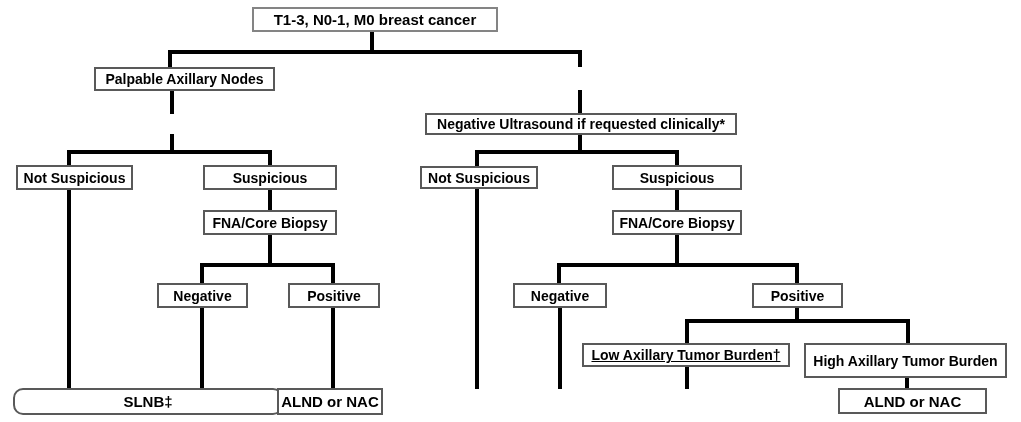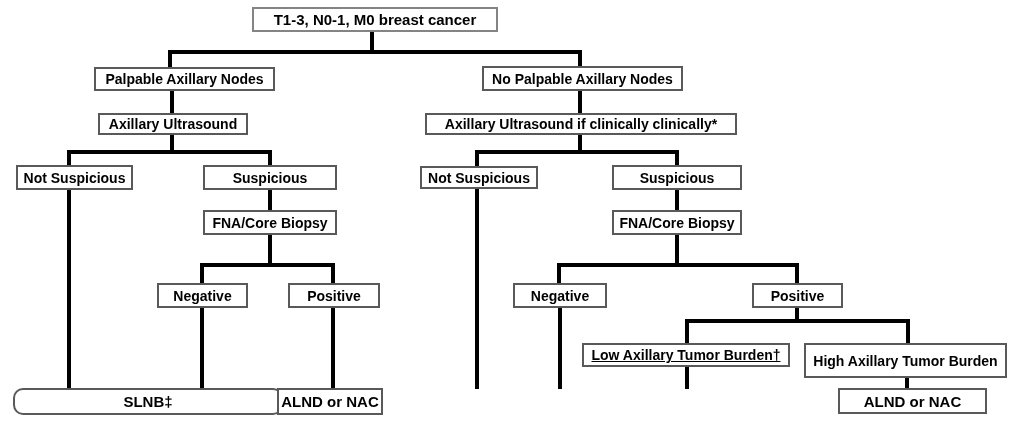--- a/index.html
+++ b/index.html
@@ -89,24 +89,22 @@
   <div class="line" style="left:200px; top:307px; width:4px; height:82px;"></div>
   <div class="line" style="left:331px; top:307px; width:4px; height:82px;"></div>
   <div class="line" style="left:475px; top:188px; width:4px; height:201px;"></div>
   <div class="line" style="left:558px; top:307px; width:4px; height:82px;"></div>
   <div class="line" style="left:685px; top:367px; width:4px; height:22px;"></div>
   <div class="line" style="left:905px; top:367px; width:4px; height:22px;"></div>
 
   <div class="node root" style="left:252px; top:7px; width:246px; height:25px;">T1-3, N0-1, M0 breast cancer</div>
 
   <div class="node" style="left:82px; top:67px; width:181px; height:24px;margin-left:12px;">Palpable Axillary Nodes</div>
-  <div class="node" style="left:482px; top:66px; width:201px; height:25px;">No Palpable Axillary Nodes</div>
 
-  <div class="node" style="left:98px; top:113px; width:150px; height:22px;">Axillary Ultrasound</div>
-  <div class="node" style="left:425px; top:113px; width:312px; height:22px;">Axillary Ultrasound if clinically clinically*</div>
+  <div class="node" style="left:425px; top:113px; width:312px; height:22px;">Negative Ultrasound if requested clinically*</div>
 
   <div class="node" style="left:16px; top:165px; width:117px; height:25px;">Not Suspicious</div>
   <div class="node" style="left:203px; top:165px; width:134px; height:25px;">Suspicious</div>
   <div class="node" style="left:420px; top:166px; width:118px; height:23px;">Not Suspicious</div>
   <div class="node" style="left:612px; top:165px; width:130px; height:25px;">Suspicious</div>
 
   <div class="node" style="left:203px; top:210px; width:134px; height:25px;">FNA/Core Biopsy</div>
   <div class="node" style="left:612px; top:210px; width:130px; height:25px;">FNA/Core Biopsy</div>
 
   <div class="node" style="left:157px; top:283px; width:91px; height:25px;">Negative</div>

